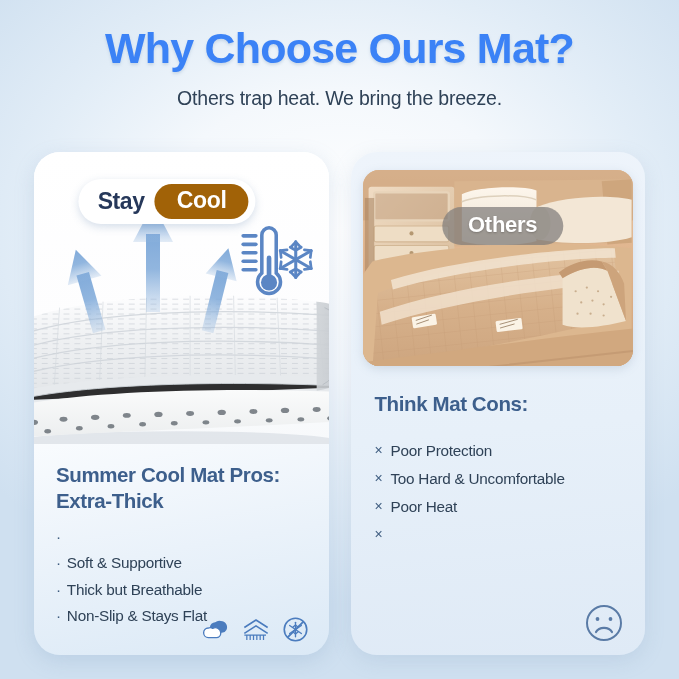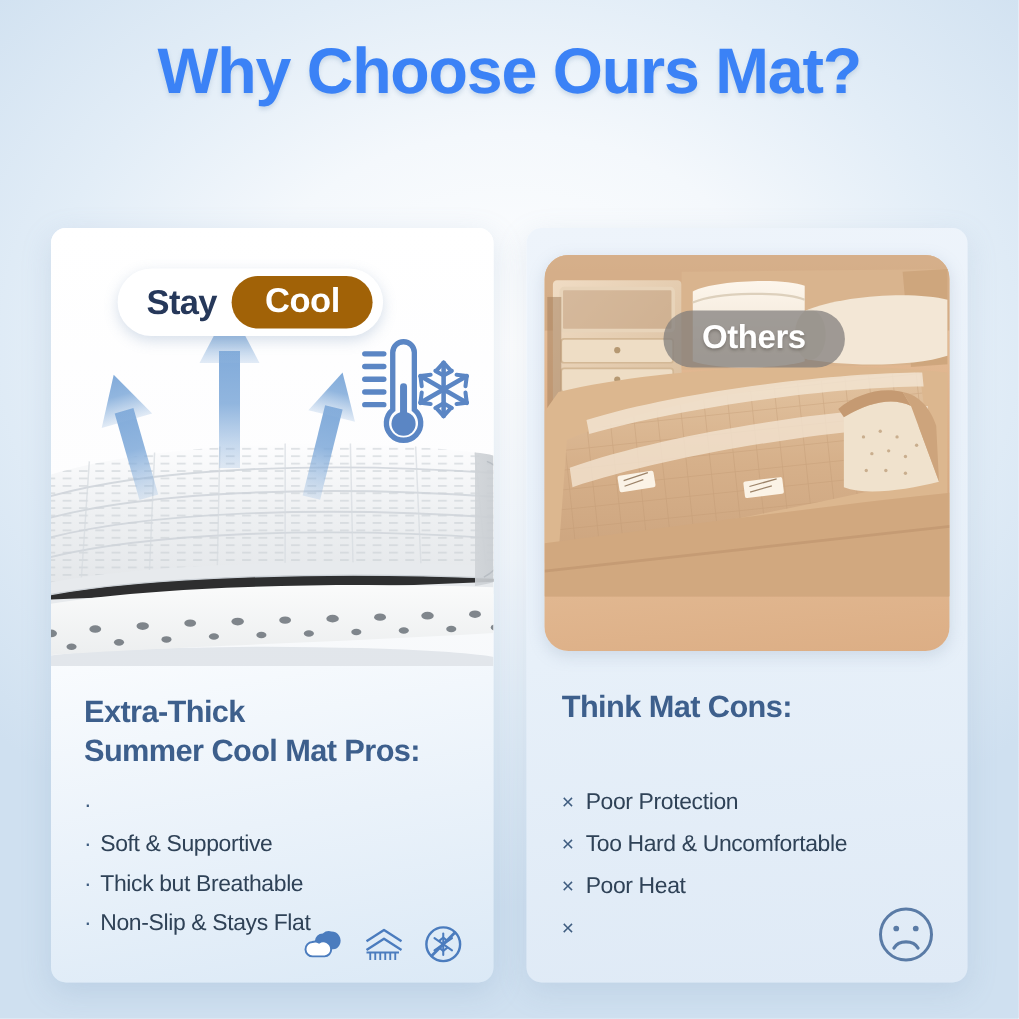--- a/index.html
+++ b/index.html
@@ -45,21 +45,21 @@
     position: absolute;
     left: 0; right: 0;
     top: 152px;
     bottom: 24px;
     display: flex;
     gap: 22px;
     padding: 0 34px;
   }
   .card {
     flex: 1;
-    border-radius: 10px;
+    border-radius: 26px;
     position: relative;
     overflow: hidden;
     display: flex;
     flex-direction: column;
   }
   .card-left {
     background: linear-gradient(170deg, #ffffff 0%, #fdfeff 46%, #eaf2fa 76%, #dbe9f6 100%);
     box-shadow: 0 6px 20px rgba(120,150,185,0.22);
   }
   .card-right {
@@ -153,21 +153,21 @@
     right: 20px;
     bottom: 12px;
     display: flex;
     gap: 11px;
     align-items: center;
   }
 
   
   .img-right {
     position: relative;
-    height: 264px;
+    height: 196px;
     margin: 18px 12px 0 12px;
     border-radius: 16px;
     overflow: hidden;
     background: linear-gradient(175deg, #e0b890 0%, #d9ab80 38%, #e3bb95 70%, #dcae85 100%);
     box-shadow: 0 3px 10px rgba(130,150,175,0.25);
   }
   .bed-scene { position: absolute; inset: 0; }
 
   .others-badge {
     position: absolute;
@@ -189,21 +189,21 @@
   .txt-right {
     flex: 1;
     padding: 26px 22px 16px 24px;
     position: relative;
   }
   .cons-heading {
     font-size: 20.5px;
     font-weight: 700;
     color: #3d5f8c;
     letter-spacing: -0.4px;
-    margin-bottom: 36px;
+    margin-bottom: 20px;
   }
   .cons-list { list-style: none; }
   .cons-list li {
     font-size: 15.3px;
     color: #2f4257;
     line-height: 1.0;
     padding: 6.5px 0;
     letter-spacing: -0.25px;
     display: flex;
     gap: 8px;
@@ -216,20 +216,21 @@
     bottom: 12px;
     width: 40px;
     height: 40px;
   }
 </style>
 </head>
 <body>
 
 <div class="header">
   <div class="page-title">Why Choose Ours Mat?</div>
+  <div class="page-subtitle">Others trap heat. We bring the breeze.</div>
 </div>
 
 <div class="cards">
 
   <div class="card card-left">
 
     <div class="img-left">
 
       <svg class="arrows" viewBox="0 0 320 230" preserveAspectRatio="none">
         <defs>
@@ -366,22 +367,22 @@
       </svg>
 
       <div class="stay-cool">
         <span class="sc-stay">Stay</span>
         <span class="sc-cool">Cool</span>
       </div>
     </div>
 
     <div class="txt-left">
       <div class="pros-heading">
+        <div>Summer Cool Mat Pros:</div>
         <div>Extra-Thick</div>
-        <div>Summer Cool Mat Pros:</div>
       </div>
       <ul class="pros-list">
         <li>
           <span class="b-mark">·</span>
         </li>
         <li>
           <span class="b-mark">·</span>
           <span>Soft &amp; Supportive</span>
         </li>
         <li>

